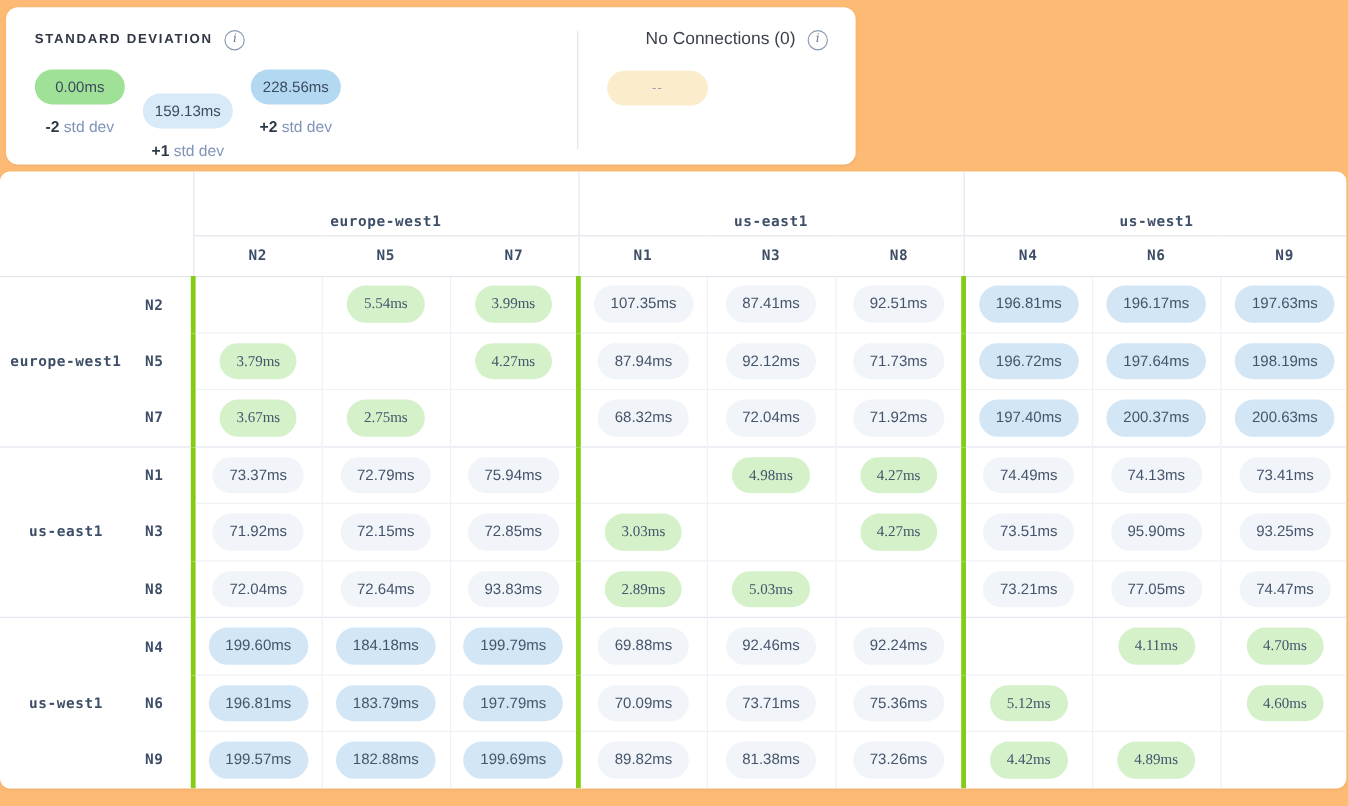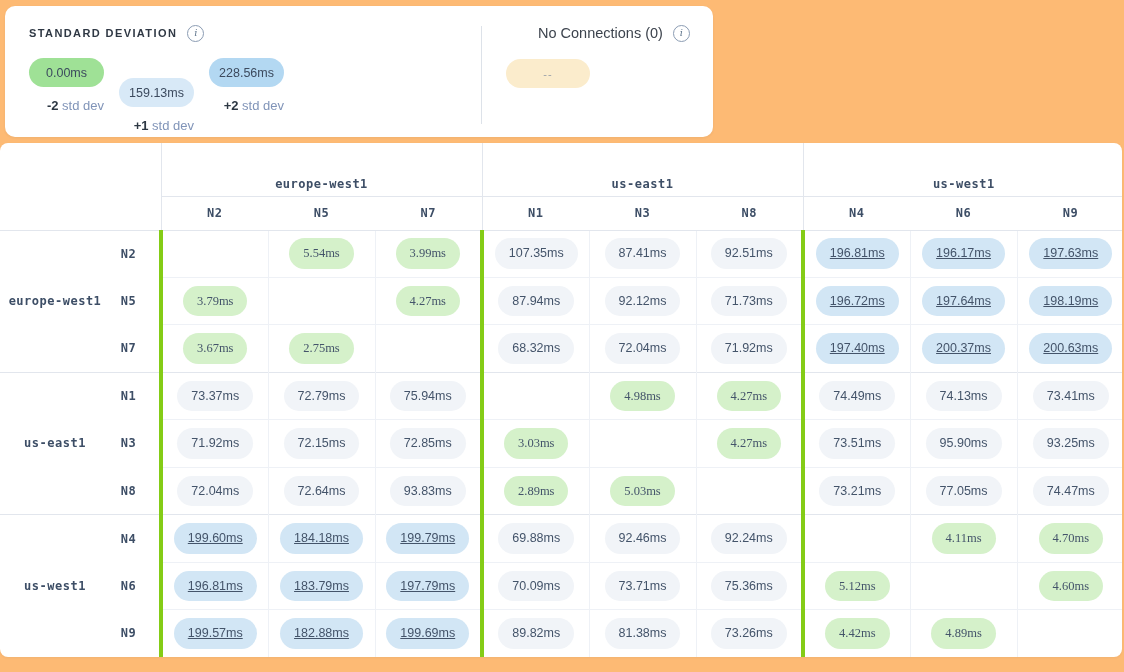--- a/index.html
+++ b/index.html
@@ -21,21 +21,21 @@
   .legend-title {
     font-size:11px; font-weight:bold; letter-spacing:1.4px; color:#2f3844;
   }
   .info-icon {
     width:17px; height:17px; border:1.4px solid #8b9cb3; border-radius:50%;
     color:#64798f; font-family:"DejaVu Serif", serif; font-style:italic;
     font-size:10px; line-height:14px; text-align:center; flex:0 0 auto;
     cursor:pointer;
   }
   .pill-row { display:flex; gap:15px; margin-top:16px; }
-  .scale-item { width:75px; text-align:right; }
+  .scale-item { width:75px; text-align:center; }
   .scale-pill {
     height:29px; border-radius:15px; display:flex; align-items:center;
     justify-content:center; font-size:12.5px; color:#3c4a5e;
   }
   .sc0 { background:#9fe196; }
   .sc1 { background:#d5f1ca; }
   .sc2 { background:#f5f8fb; }
   .sc3 { background:#d8e9f7;margin-top:20px; }
   .sc4 { background:#b3d8f2; }
   .scale-label { margin-top:11px; font-size:13px; color:#8094b8; white-space:nowrap; }
@@ -74,21 +74,21 @@
   tbody tr { height:47px; }
   tbody tr.inner-row td { border-top:1px solid #eef1f6; }
   tbody tr.grp-start td, tbody tr.grp-start th { border-top:1px solid #e2e6ed; }
   .pill {
     display:inline-block; min-width:54px; padding:9px 14px; border-radius:16px;
     font-size:12.5px; line-height:1; color:#44546a; cursor:default;
   }
   .pill:empty { display:none; }
   .pill[data-tier="low"]  { background:#d5f1ca;font-family:Liberation Serif, serif; }
   .pill[data-tier="mid"]  { background:#f1f4f8; }
-  .pill[data-tier="high"] { background:#d2e6f5;text-decoration:underline; }
+  .pill[data-tier="high"] { background:#d2e6f5; }
 </style>
 </head>
 <body>
 
 <div id="app">
 
   <div class="legend-card">
     <div class="legend-left">
       <div class="title-row">
         <span class="legend-title">STANDARD DEVIATION</span>

